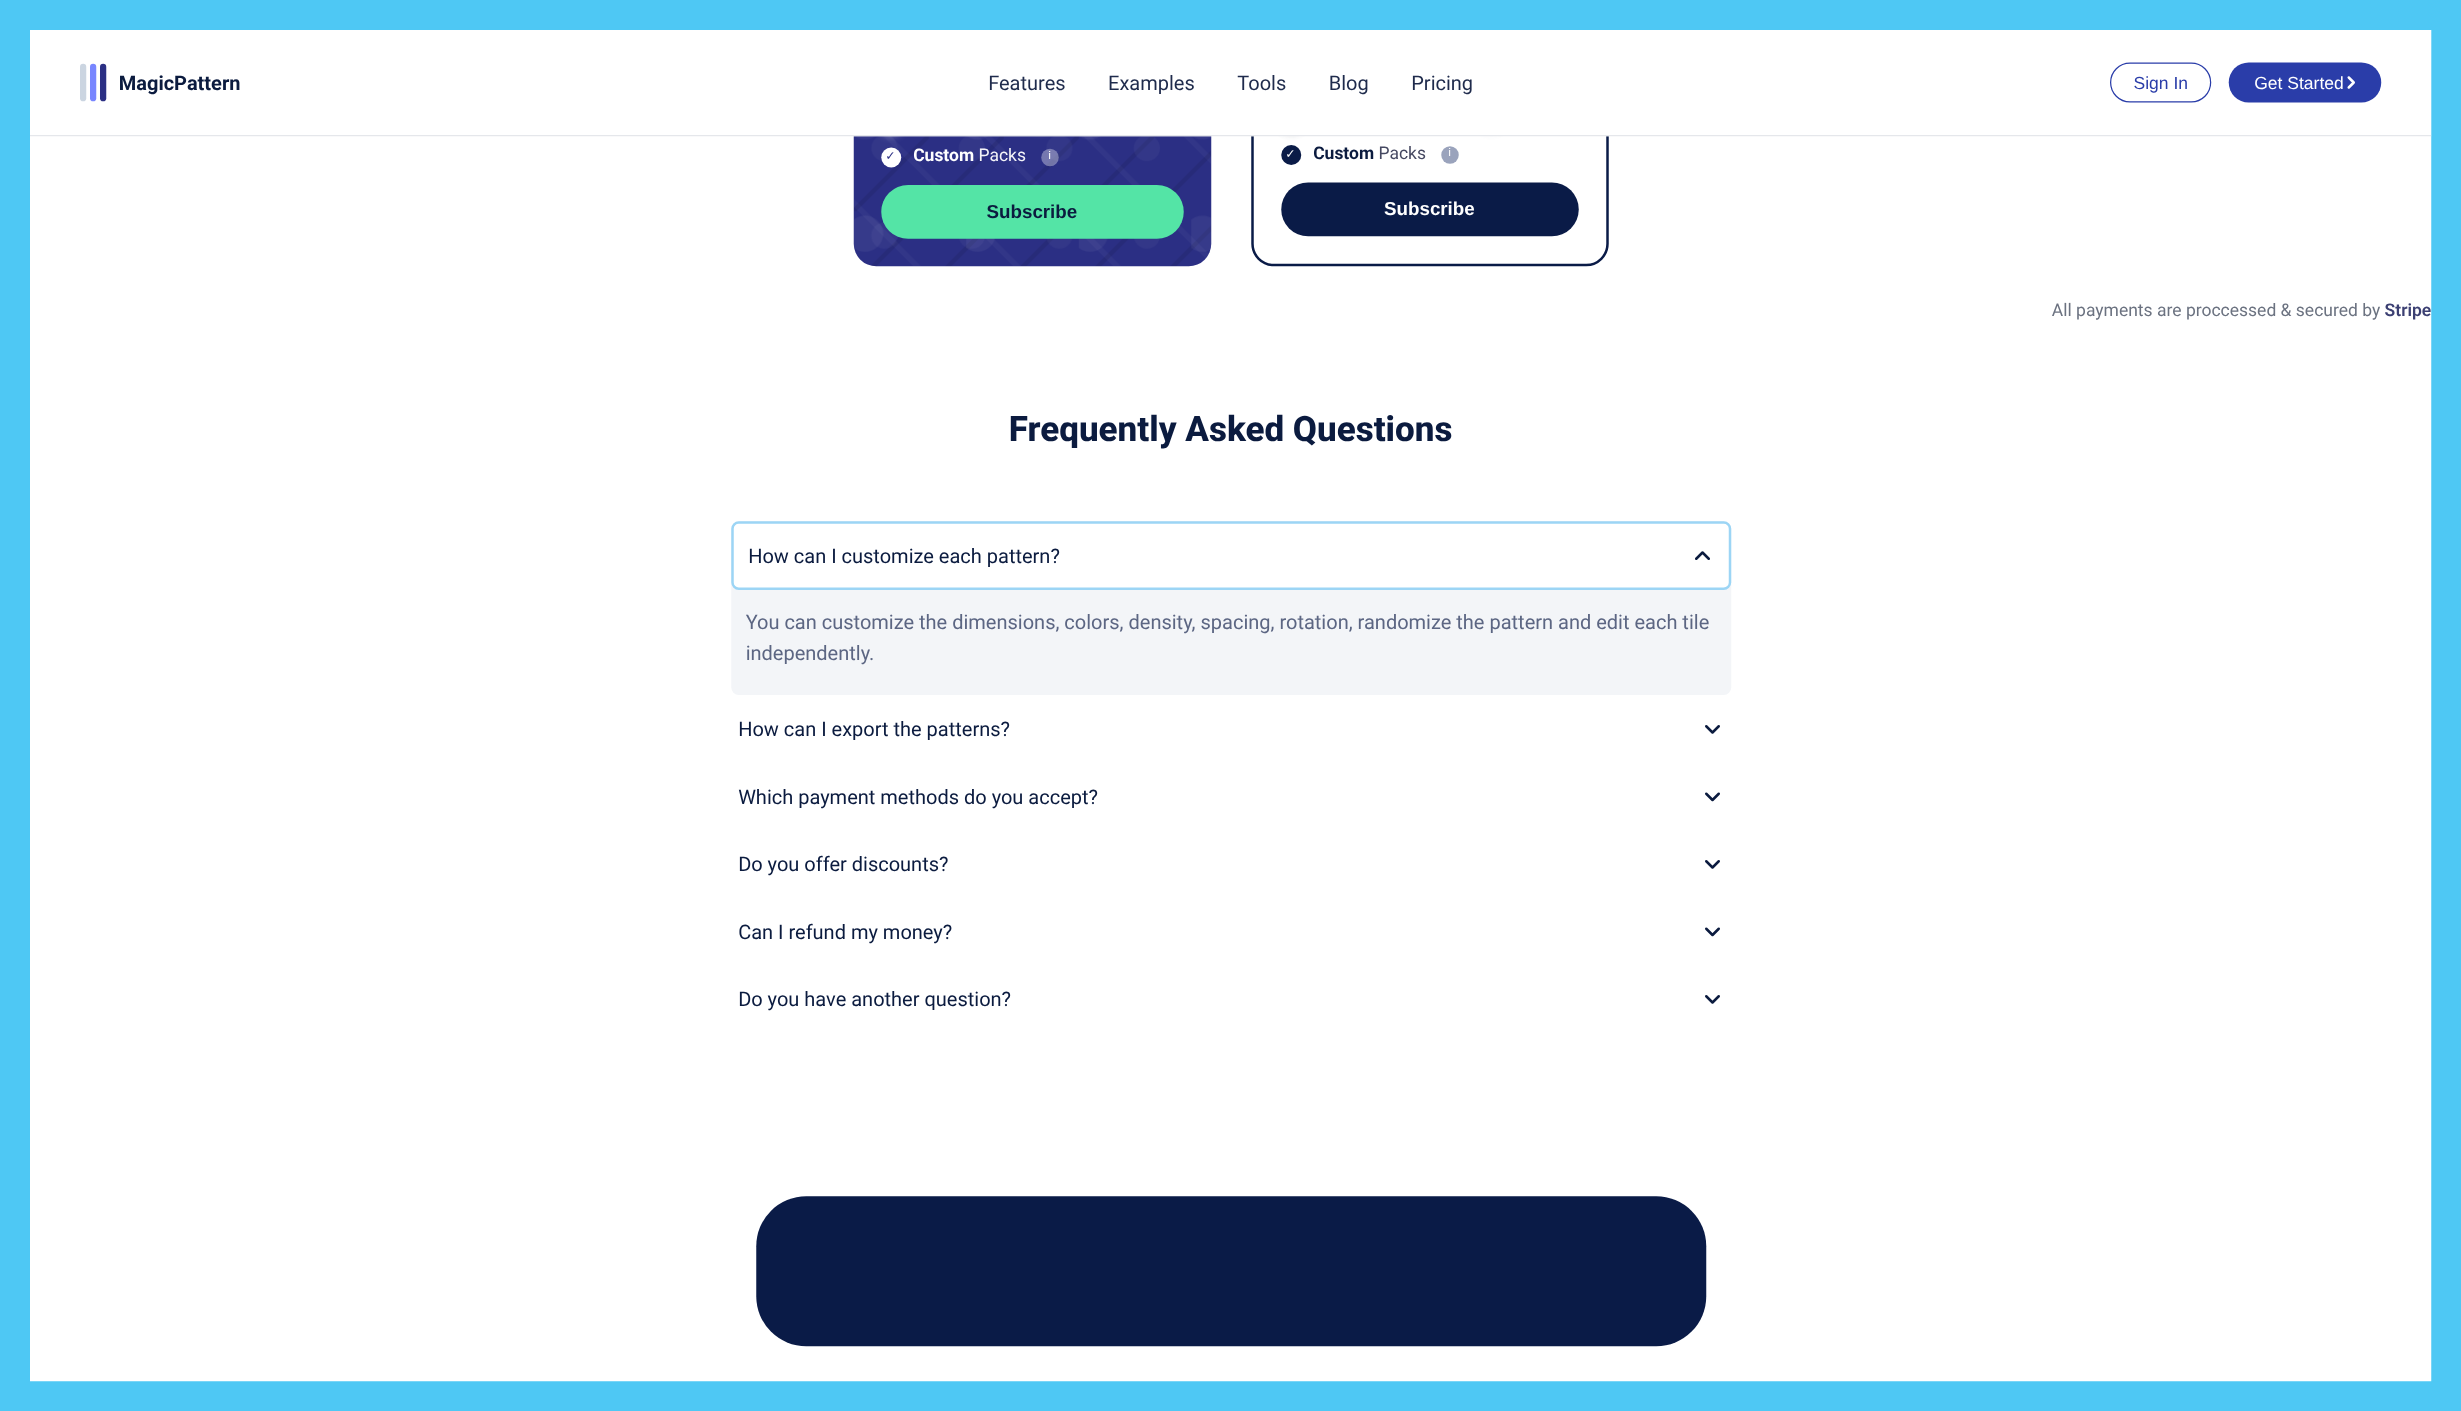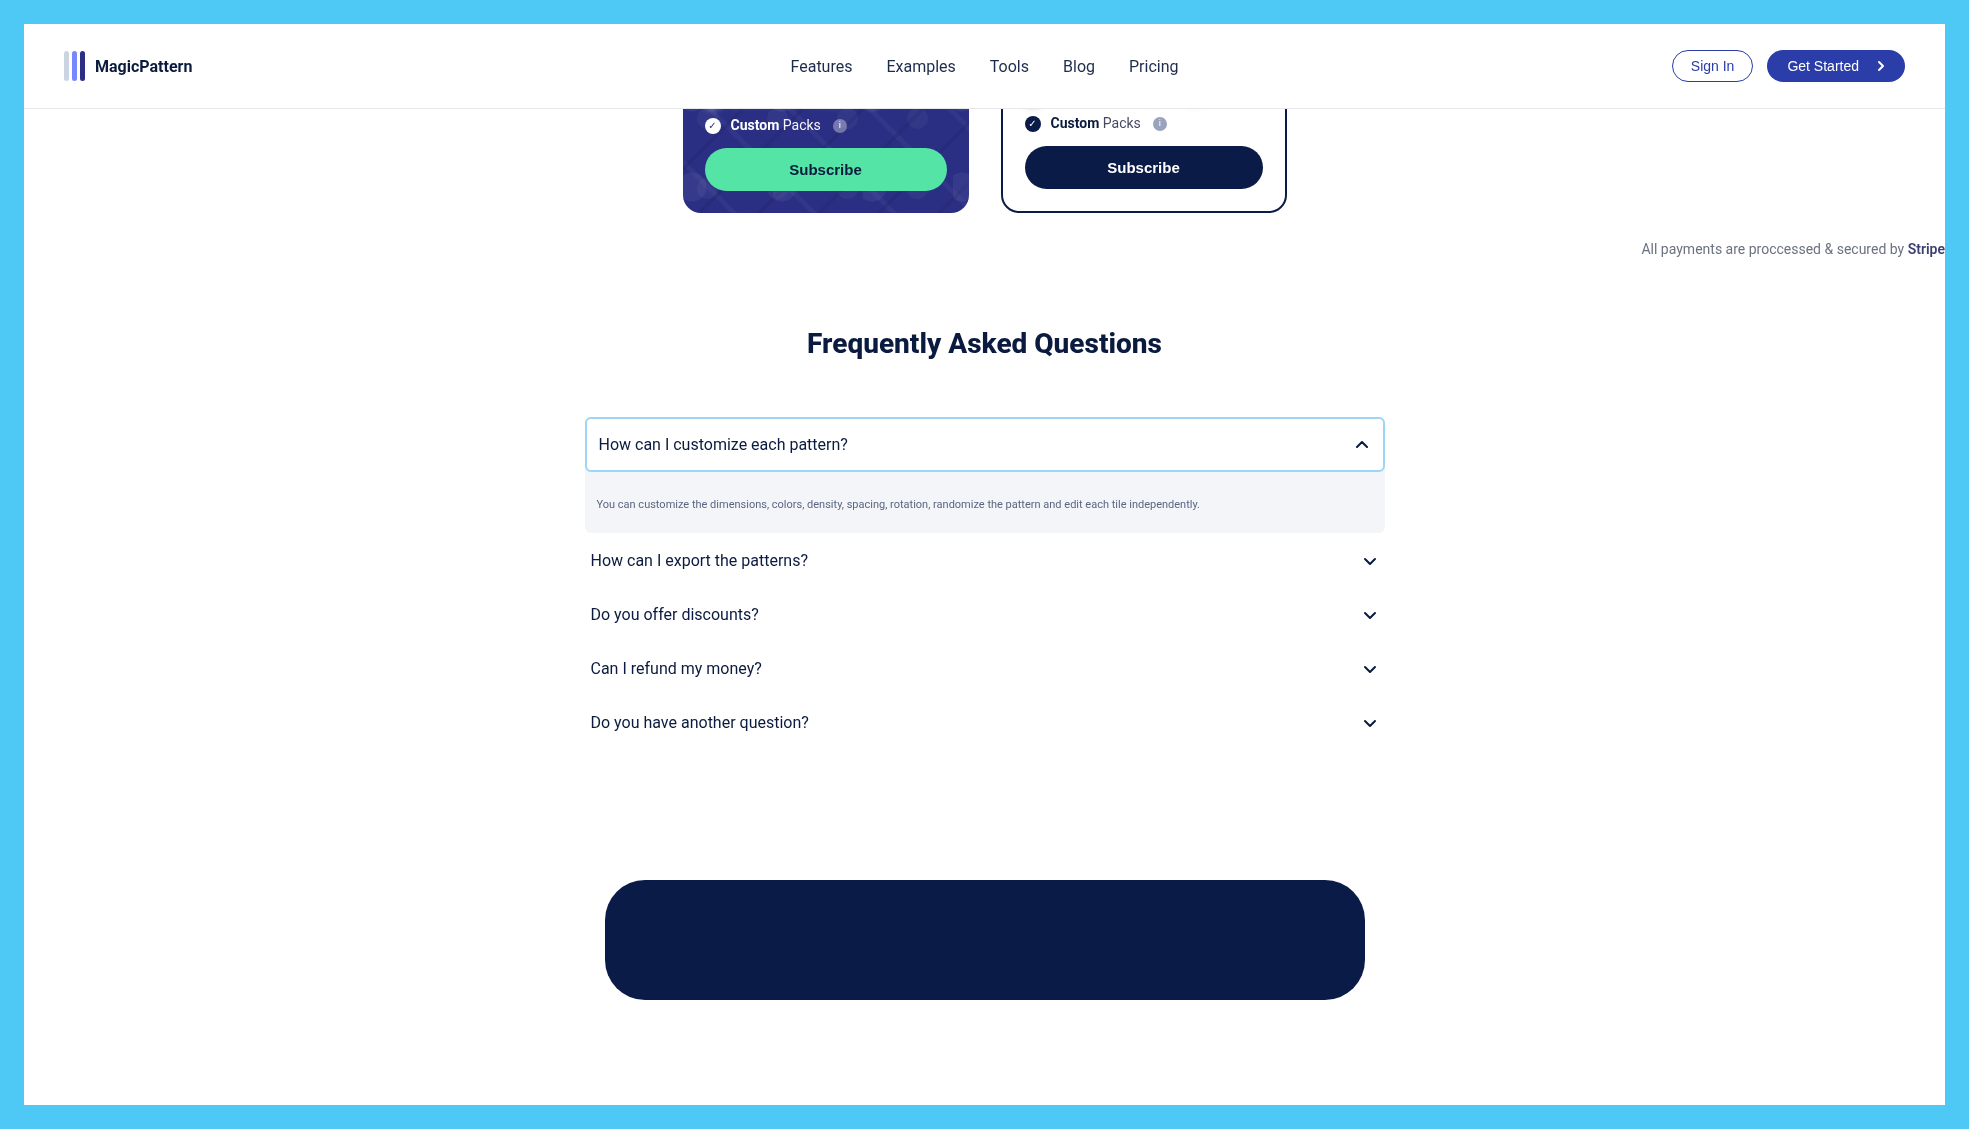--- a/index.html
+++ b/index.html
@@ -47,21 +47,21 @@
   .logo-name{font-weight:700;font-size:16px;color:var(--text-dark)}
   .nav-center{display:flex;gap:34px;position:absolute;left:50%;transform:translateX(-50%);}
   .nav-link{font-size:16px;color:var(--text-med);cursor:pointer}
   .nav-right{display:flex;align-items:flex-start;gap:14px}
   .btn-signin{
     border:1.5px solid var(--btn-indigo);color:var(--btn-indigo);
     background:#fff;border-radius:18px;padding:7px 18px;font-size:14px;cursor:pointer
   }
   .btn-getstarted{
     background:var(--btn-indigo);color:#fff;border:none;border-radius:18px;
-    padding:8px 18px 8px 20px;font-size:14px;cursor:pointer;display:flex;align-items:center;gap:16px
+    padding:8px 18px 8px 20px;font-size:14px;cursor:pointer;display:flex;align-items:center;gap:0
   }
   .btn-getstarted .chev{width:12px;height:12px;display:inline-flex;align-items:center;justify-content:center}
 
   
   .pricing-row-wrap{margin-top:-120px;}
   .pricing-row{
     display:flex;justify-content:center;gap:32px;
   }
   .card{
     width:286px;border-radius:18px;padding:22px 22px 22px;
@@ -138,21 +138,21 @@
   
   .faq-item.open{
     background:var(--bg-soft);
     border-radius:6px;
   }
   .faq-item.open .faq-head{
     background:#fff;border:2px solid var(--focus-blue);border-radius:6px;padding:16px 12px;
   }
   .faq-item.open .faq-chev{transform:rotate(180deg)}
   .faq-a{
-    color:#5c6683;font-size:11px;line-height:1.55;padding:24px 12px 20px;
+    color:#5c6683;font-size:16px;line-height:1.55;padding:14px 12px 20px;
   }
 
   
   .bottom-pill{
     width:760px;height:120px;border-radius:40px;background:var(--btn-navy);
     margin:90px auto 0;position:relative;top:1px;
   }
 
   
   svg{display:block}
@@ -297,20 +297,30 @@
         <div class="faq-head">
           <span class="faq-q">How can I export the patterns?</span>
           <span class="faq-chev">
             <svg viewBox="0 0 16 16" width="16" height="16">
                 <path d="M3 6l5 5 5-5" fill="none" stroke="currentColor" stroke-width="2" stroke-linecap="round" stroke-linejoin="round"></path>
               </svg>
           </span>
         </div>
       </div>
 
+      <div class="faq-item">
+        <div class="faq-head">
+          <span class="faq-q">Which payment methods do you accept?</span>
+          <span class="faq-chev">
+            <svg viewBox="0 0 16 16" width="16" height="16">
+                <path d="M3 6l5 5 5-5" fill="none" stroke="currentColor" stroke-width="2" stroke-linecap="round" stroke-linejoin="round"></path>
+              </svg>
+          </span>
+        </div>
+      </div>
 
       <div class="faq-item">
         <div class="faq-head">
           <span class="faq-q">Do you offer discounts?</span>
           <span class="faq-chev">
             <svg viewBox="0 0 16 16" width="16" height="16">
                 <path d="M3 6l5 5 5-5" fill="none" stroke="currentColor" stroke-width="2" stroke-linecap="round" stroke-linejoin="round"></path>
               </svg>
           </span>
         </div>

